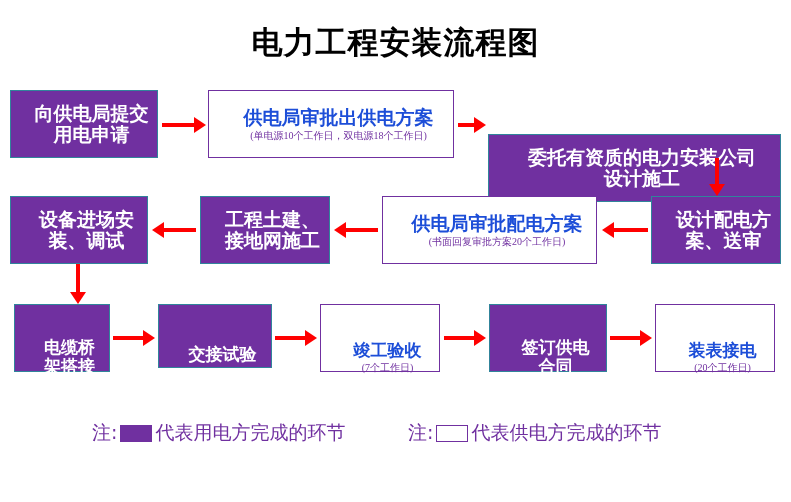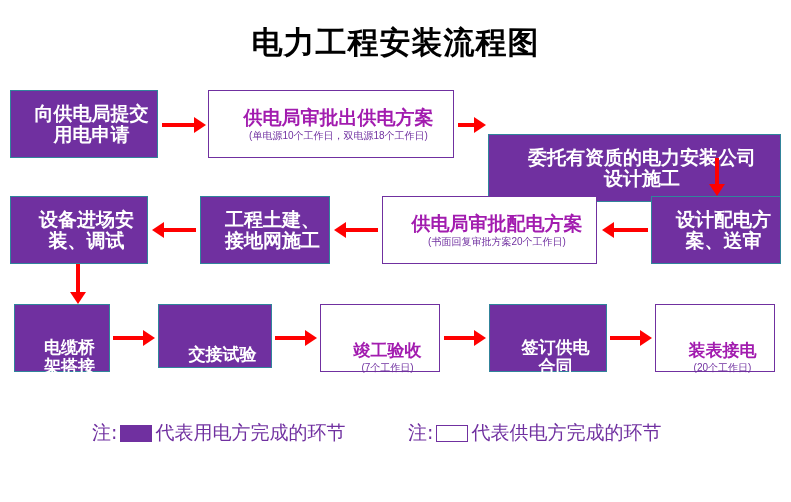--- a/index.html
+++ b/index.html
@@ -41,40 +41,40 @@
   }
   .node .label {
     font-weight: bold;
     font-family: "DejaVu Sans", "Liberation Sans", sans-serif;
     white-space: pre-line;
   }
   .node .sub {
     font-weight: normal;
     font-size: 10px;
     margin-top: 2px;
-    font-family: Liberation Sans, sans-serif;
+    font-family: Liberation Serif, serif;
     white-space: pre-line;
     text-align: center;
   }
 
   
   .node.fill {
     background: #7030a0;
     border: 1.5px solid #31849b;
     color: #ffffff;
   }
   .node.fill .label { color: #ffffff; font-size: 19px; }
 
   
   .node.hollow {
     background: #ffffff;
     border: 1.5px solid #7030a0;
     color: #7030a0;
   }
-  .node.hollow .label { color: #a21caf; font-size: 19px; }
+  .node.hollow .label { color: #1d4ed8; font-size: 19px; }
   .node.hollow .sub { color: #7030a0; }
 
   .node.small .label { font-size: 17px; margin-top: 38px; }
 
   
   .arrow {
     position: absolute;
   }
   .arrow .shaft {
     position: absolute;

